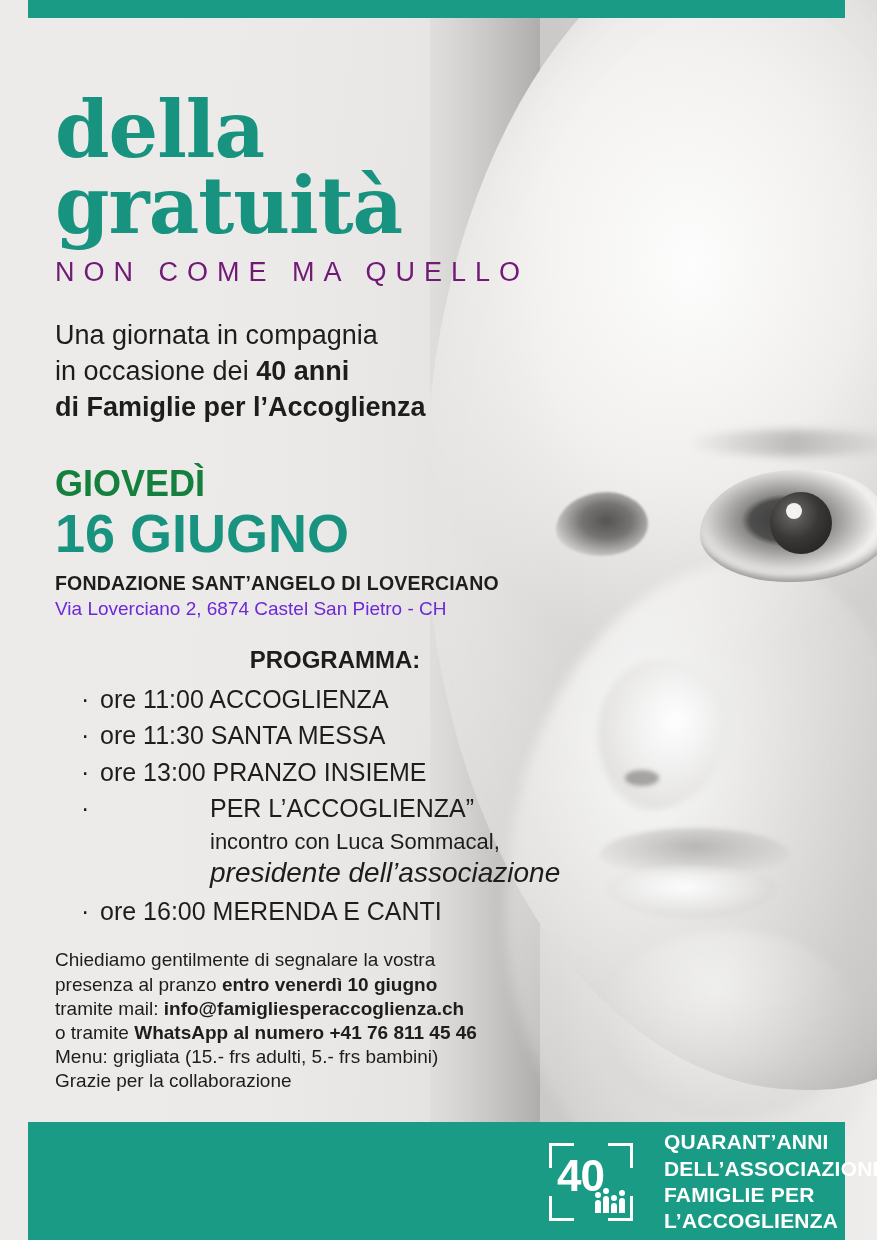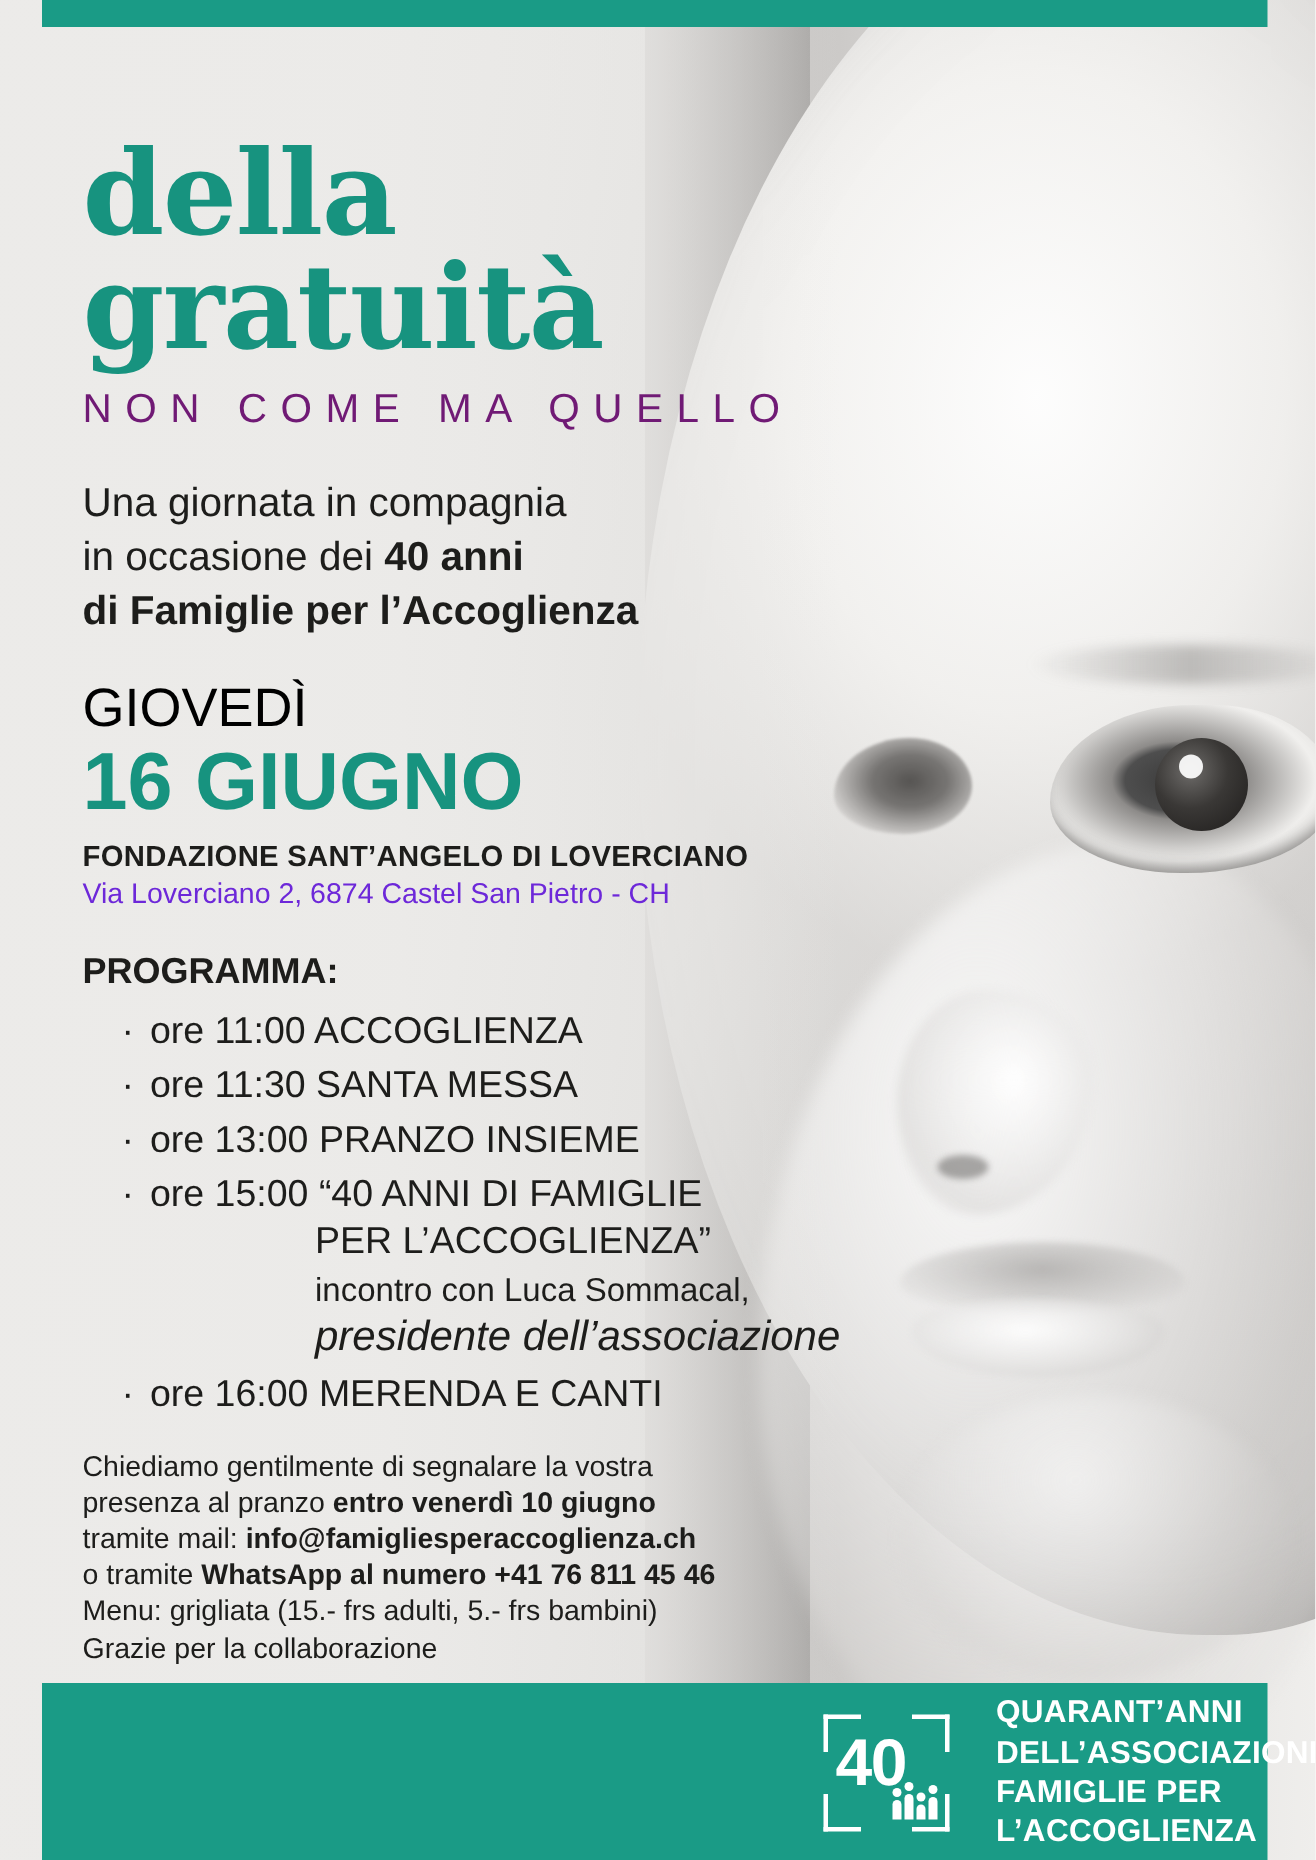--- a/index.html
+++ b/index.html
@@ -189,24 +189,24 @@
     margin-top: 12px;
   }
   .intro {
     margin-top: 30px;
     color: #1d1d1b;
     font-size: 27px;
     line-height: 1.33;
   }
   .intro b { font-weight: 700; }
   .day {
-    margin-top: 28px;
-    color: #000000;
+    margin-top: 40px;
+    color: #15803d;
     font-size: 36px;
-    font-weight: 400;
+    font-weight: 700;
     line-height: 1;
   }
   .date {
     color: #17937f;
     font-size: 54px;
     font-weight: 700;
     line-height: 1.08;
     margin-top: 2px;
   }
   .venue {
@@ -219,20 +219,21 @@
   .address {
     color: #6d28d9;
     font-size: 19px;
     margin-top: 3px;
   }
   .prog-title {
     margin-top: 26px;
     color: #1d1d1b;
     font-size: 24px;
     font-weight: 700;
+    text-align: center;
   }
   .prog-list {
     margin: 10px 0 0 0;
     padding: 0;
     list-style: none;
   }
   .prog-list li {
     position: relative;
     padding-left: 45px;
     color: #1d1d1b;
@@ -394,21 +395,20 @@
       <li>
         <span class="dot">·</span>
         <span>ore 11:30 SANTA MESSA</span>
       </li>
       <li>
         <span class="dot">·</span>
         <span>ore 13:00 PRANZO INSIEME</span>
       </li>
       <li>
         <span class="dot">·</span>
-        <span>ore 15:00 “40 ANNI DI FAMIGLIE</span>
         <span class="sub">PER L’ACCOGLIENZA”</span>
         <span class="note">incontro con Luca Sommacal,</span>
         <span class="note-it">presidente dell’associazione</span>
       </li>
       <li>
         <span class="dot">·</span>
         <span>ore 16:00 MERENDA E CANTI</span>
       </li>
     </ul>
 

